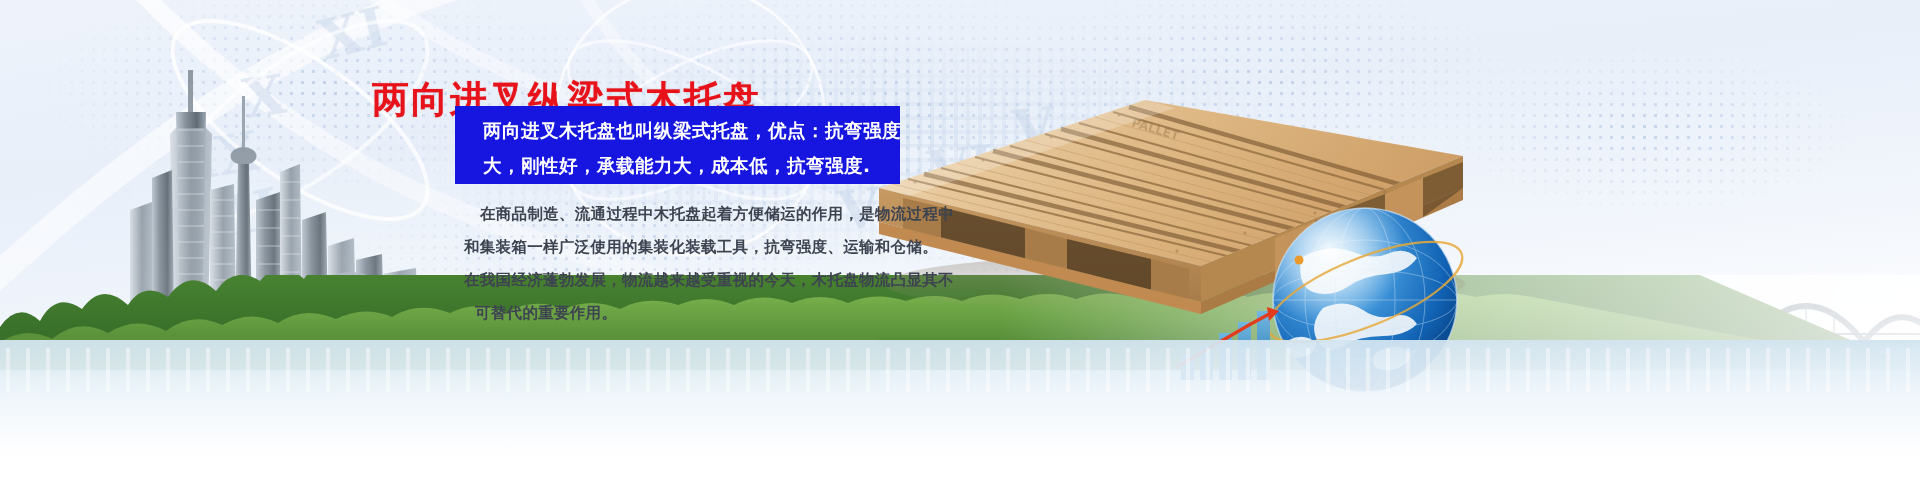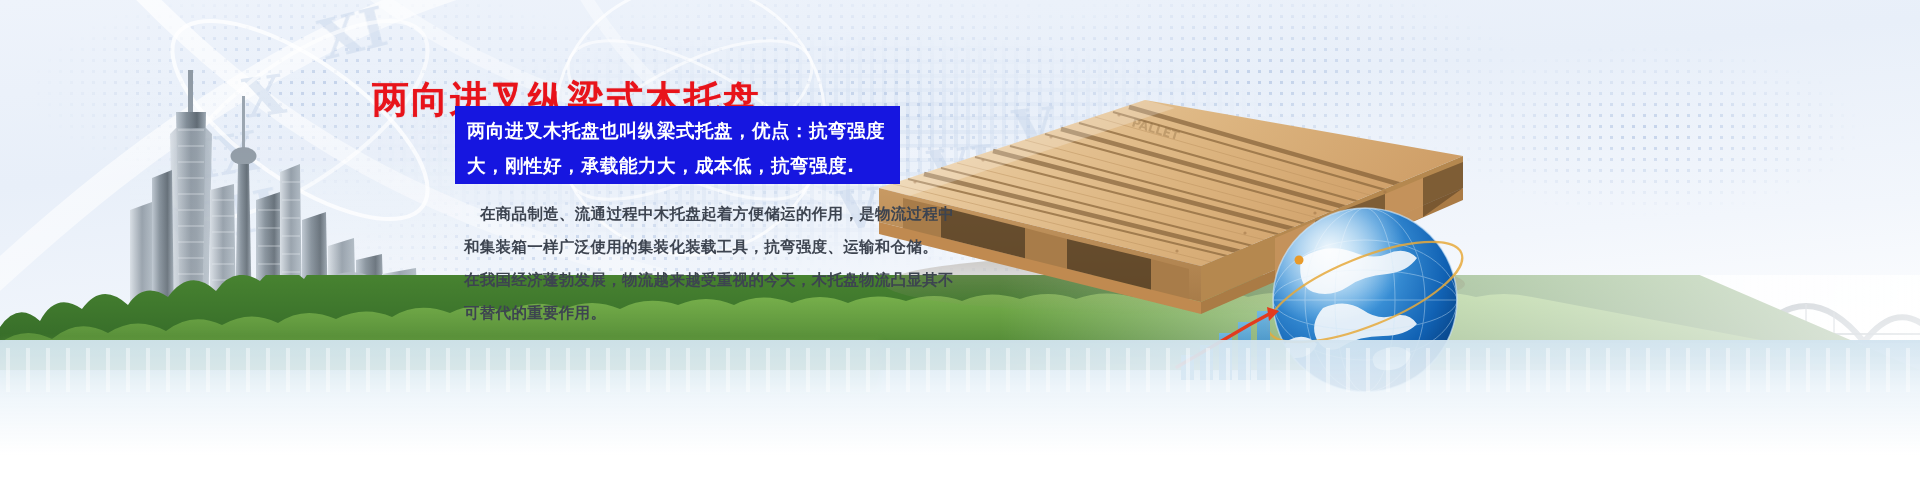--- a/index.html
+++ b/index.html
@@ -84,38 +84,38 @@
     position:absolute;left:372px;top:55px;width:520px;height:48px;
     font-family:"DejaVu Serif","Liberation Serif",serif;
     font-weight:bold;font-size:37px;line-height:45px;letter-spacing:2px;
     color:#e8131a;white-space:nowrap;
     text-shadow:0 0 1px rgba(210,0,0,.6);
     margin-top:22px;
   }
   .bluebox{
     position:absolute;left:455px;top:106px;width:445px;height:78px;
     background:#1616e0;
-    box-sizing:border-box;padding:7px 10px 0 12px;
+    box-sizing:border-box;padding:7px 10px 0 28px;
   }
   .bluebox .bl{
     font-family:"DejaVu Sans","Liberation Sans",sans-serif;
     font-weight:bold;font-size:18.5px;line-height:35px;color:#ffffff;
     letter-spacing:.5px;white-space:nowrap;
   }
   .bluebox .bl.second{text-indent:0px;}
   .bodytext{
     position:absolute;left:464px;top:198px;width:520px;
     font-family:"DejaVu Sans","Liberation Sans",sans-serif;
     font-size:15.5px;line-height:33px;color:#3d4450;letter-spacing:.3px;
     font-weight:600;
   }
   .bodytext .pl{white-space:nowrap;}
   .bodytext .pl.l1{text-indent:16px;}
   .bodytext .pl.l3{text-indent:0px;}
-  .bodytext .pl.l4{text-indent:0px;}
+  .bodytext .pl.l4{text-indent:0px;margin-left:11px;}
 </style>
 </head>
 <body>
 
 <div class="banner">
 
   <div class="dotmap"></div>
   <div class="dotmap2"></div>
 
   <svg class="swoosh" viewBox="0 0 1920 500" preserveAspectRatio="none">

